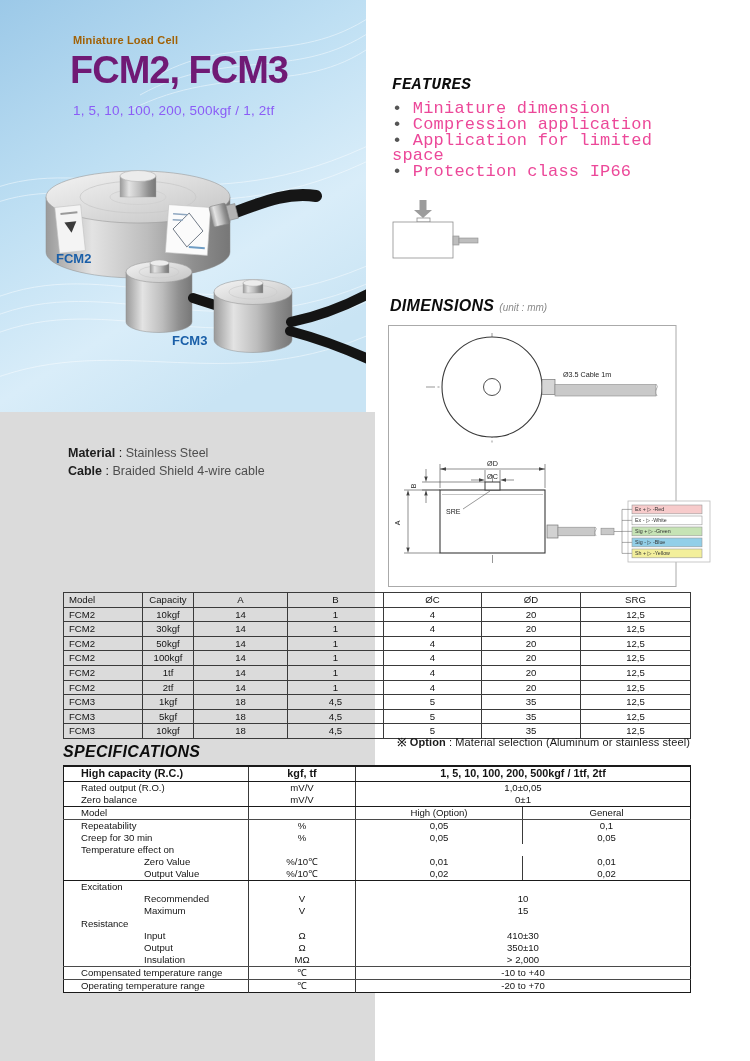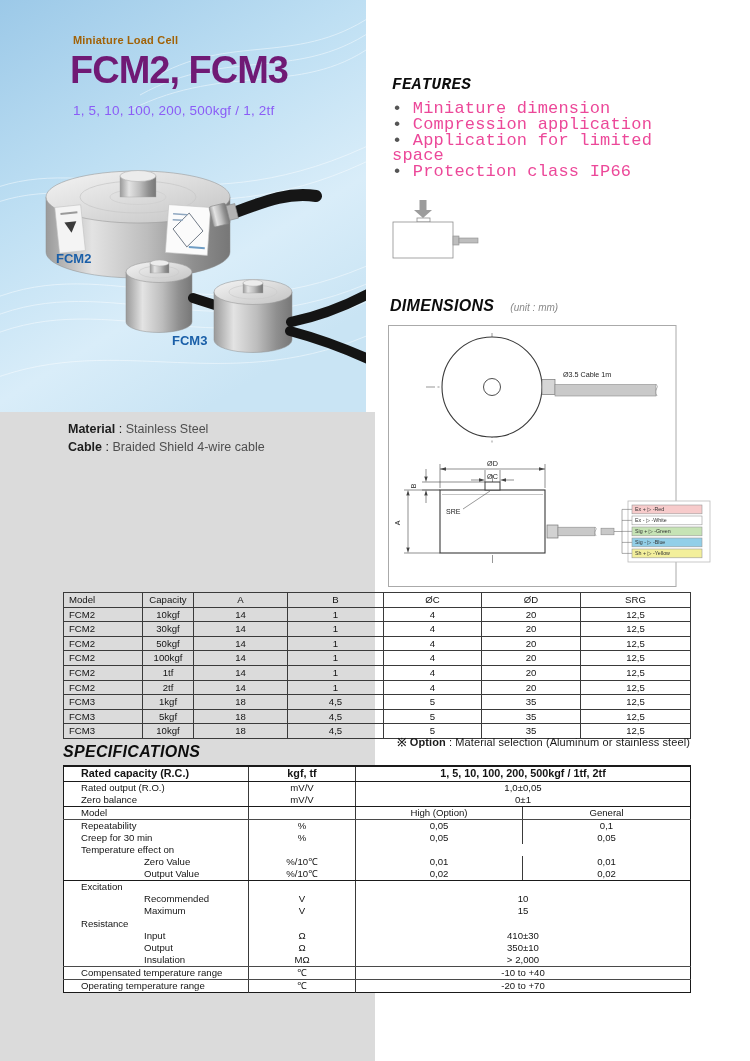--- a/index.html
+++ b/index.html
@@ -11,34 +11,34 @@
   .photo-panel{left:0;top:0;width:366px;height:412px;}
   .gray-panel{left:0;top:412px;width:375px;height:649px;background:#dbdbdb;}
 
   .category-label{left:73px;top:34px;font-size:11px;font-weight:bold;color:#a16207;letter-spacing:.2px;}
   .product-title{left:70px;top:49px;font-size:38px;font-weight:bold;color:#701a75;letter-spacing:-1px;}
   .capacity-subtitle{left:73px;top:103px;font-size:13.5px;color:#8b5cf6;letter-spacing:.2px;}
   .photo-label{font-size:13px;font-weight:bold;color:#1A5FA8;}
   .fcm2-label{left:56px;top:251px;}
   .fcm3-label{left:172px;top:333px;}
 
-  .material-block{left:68px;top:421px;font-size:12.5px;line-height:17.5px;}
+  .material-block{left:68px;top:445px;font-size:12.5px;line-height:17.5px;}
   .material-block b{color:#1d1d1d;}
   .material-block span.val{color:#4e4e4e;}
 
   
   .features-section{left:392px;top:76px;width:320px;font-family:Liberation Mono, monospace;}
   .features-heading,.dims-heading-text,.spec-heading-text{
       font-style:italic;font-weight:bold;font-size:16px;color:#0d0d0d;letter-spacing:.3px;}
   .features-list{list-style:none;margin:7px 0 0 0;padding:0;}
   .features-list li{font-size:17px;color:#ec4899;line-height:15.8px;letter-spacing:.2px;}
   .features-list li::before{content:"• ";color:#555;}
 
   .dims-heading{left:390px;top:297px;}
-  .unit-note{font-style:italic;font-size:10px;color:#8a8a8a;font-weight:normal;margin-left:16px;letter-spacing:0;}
+  .unit-note{font-style:italic;font-size:10px;color:#8a8a8a;font-weight:normal;margin-left:5px;letter-spacing:0;}
 
   
   table{border-collapse:collapse;table-layout:fixed;}
   .dim-table{left:63px;top:592px;}
   table.dim{width:627px;border:1.8px solid #111;}
   table.dim th,table.dim td{border:0.8px solid #3a3a3a;font-weight:normal;font-size:9.6px;
       color:#141414;text-align:center;padding:0;height:13.6px;line-height:13.6px;overflow:hidden;}
   table.dim th.l,table.dim td.l{text-align:left;padding-left:5px;}
 
   .spec-table{left:63px;top:765px;}
@@ -393,21 +393,21 @@
   <div class="abs spec-table">
     <table class="spec">
       <colgroup>
           <col style="width:185px">
           <col style="width:107px">
           <col style="width:167px">
           <col style="width:168px">
         </colgroup>
       <tbody>
           <tr class="sr-header rule-medium">
-            <td class="c-label">Rated capacity (R.C.)</td>
+            <td class="c-label">High capacity (R.C.)</td>
             <td class="c-unit">kgf, tf</td>
             <td colspan="2">1, 5, 10, 100, 200, 500kgf / 1tf, 2tf</td>
           </tr>
           <tr class="">
             <td class="c-label">Rated output (R.O.)</td>
             <td class="c-unit">mV/V</td>
             <td colspan="2">1,0±0,05</td>
           </tr>
           <tr class="rule-medium">
             <td class="c-label">Zero balance</td>

